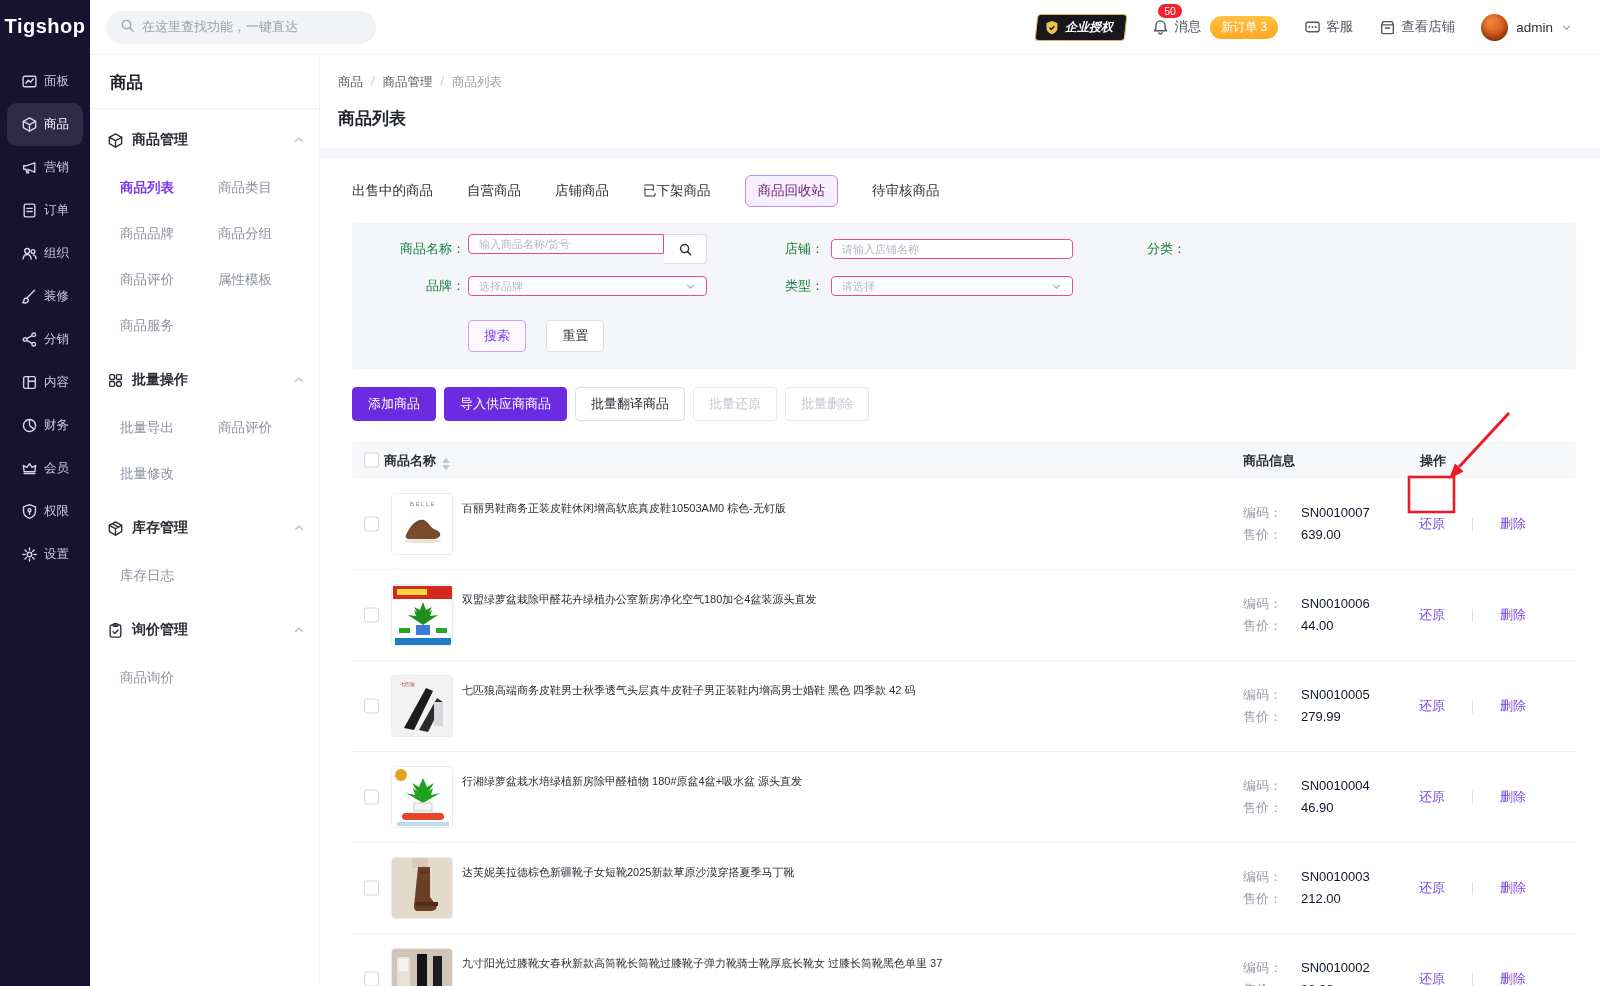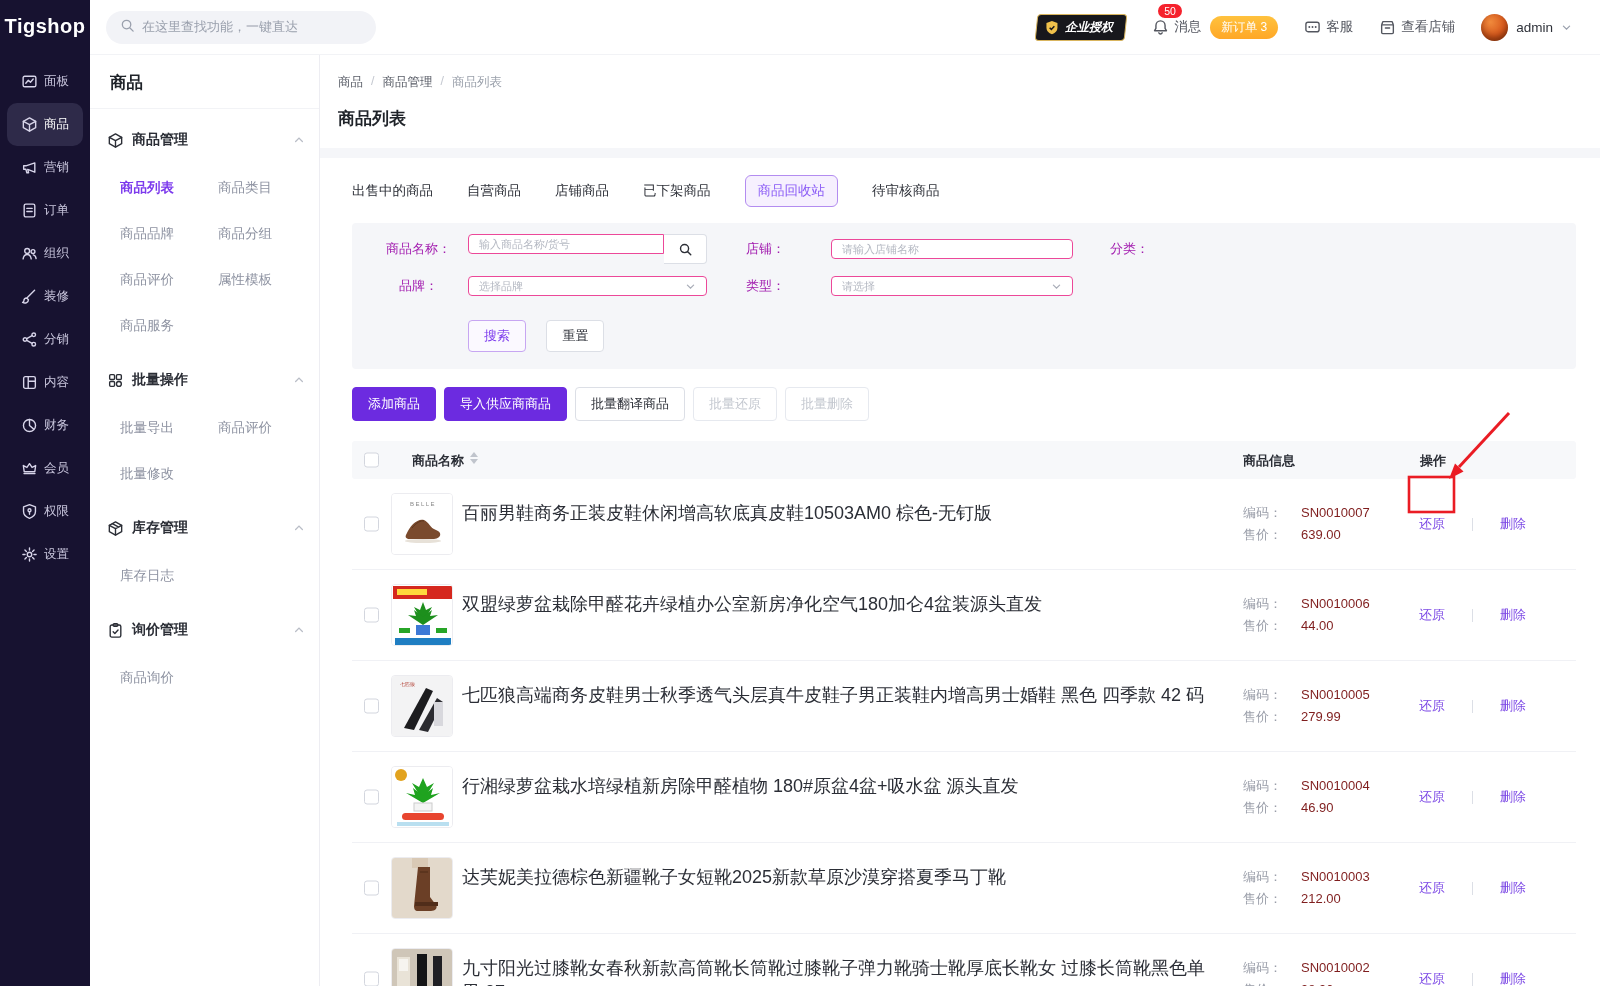--- a/index.html
+++ b/index.html
@@ -54,25 +54,25 @@
   .mhead { padding:19px 24px 0 18px; }
   .bc { font-size:12.5px; color:#5a5e68; display:flex; gap:8px; }
   .bc .sep { color:#c4c8d0; }
   .bc .last { color:#9aa0ab; }
   .ptitle { font-size:17px; font-weight:bold; color:#1f2329; margin:16px 0 18px; }
   .gap { height:10px; background:#f5f6f9; }
   .card { padding:15px 24px 0 32px; }
 
   .tabs { display:flex; align-items:center; gap:34px; margin:2px 0 16px; }
   .tab { font-size:13.5px; color:#2b2e36; cursor:pointer; padding:6px 0; }
-  .tab.active { color:#8b5cf6; background:#f6f0fe; border:1px solid #b38cf0; border-radius:6px; padding:6px 12px; }
+  .tab.active { color:#701a75; background:#f6f0fe; border:1px solid #b38cf0; border-radius:6px; padding:6px 12px; }
 
   .filter { background:#f5f6f9; border-radius:4px; padding:11px 20px 14px; }
   .frow { display:flex; align-items:center; margin-bottom:12px; }
-  .flabel { font-size:13px; color:#a21caf; text-align:center; }
+  .flabel { font-size:13px; color:#15803d; text-align:right; }
   .fin { height:20px; background:#fff; border:1px solid #ec4899; border-radius:4px; display:flex;
     align-items:center; padding:0 10px; font-size:11px; color:#b4b8c2; }
   .fsel { justify-content:space-between; }
   .fsel .chev { color:#a9adb8; display:flex; }
   .searchbox { display:flex; }
   .searchbox .fin { border-radius:4px 0 0 4px; width:196px; }
   .sbtn { width:43px; height:30px; border:1px solid #dcdfe6; border-left:none; border-radius:0 4px 4px 0;
     background:#fff; display:flex; align-items:center; justify-content:center; color:#2b2e36; cursor:pointer; }
   .btn { font-size:13px; border-radius:4px; padding:6px 15px; cursor:pointer; display:inline-block; }
   .btn-search { background:#fbf9ff; border:1px solid #c7a6f2; color:#7c3aed; margin-right:16px; }
@@ -80,36 +80,36 @@
 
   .actrow { margin:18px 0 20px; display:flex; gap:8px; }
   .btn-primary { background:#6c2be0; border:1px solid #6c2be0; color:#fff; padding:7px 15px; }
   .btn-plain { background:#fff; border:1px solid #dcdfe6; color:#2b2e36; padding:7px 15px; }
   .btn-disabled { background:#fff; border:1px solid #e6e9ef; color:#c3c7cf; padding:7px 15px; cursor:not-allowed; }
 
   .thead { height:38px; background:#f7f8fa; border-radius:3px; position:relative; font-size:13px;
     font-weight:bold; color:#2b2e36; }
   .thead .cb, .trow .cb { position:absolute; left:12px; top:50%; transform:translateY(-50%);
     width:15px; height:15px; background:#fff; border:1px solid #d3d6de; border-radius:3px; cursor:pointer; }
-  .th-name { position:absolute; left:60px; top:11px; display:flex; align-items:flex-start; gap:6px; }
+  .th-name { position:absolute; left:32px; top:11px; display:flex; align-items:flex-end; gap:6px; }
   .th-info { position:absolute; left:891px; top:11px; }
   .th-act  { position:absolute; left:1068px; top:11px; }
   .sorter { display:flex; flex-direction:column; gap:2px; }
   .sorter i { width:0; height:0; border-left:4px solid transparent; border-right:4px solid transparent; }
   .sorter .up { border-bottom:5px solid #c0c4cc; }
   .sorter .dn { border-top:5px solid #c0c4cc; }
 
   .trow { height:91px; position:relative; border-bottom:1px solid #f0f1f5; }
   .trow .pimg { position:absolute; left:39px; top:14px; width:62px; height:62px; border:1px solid #ececf0;
     border-radius:4px; overflow:hidden; background:#fff; }
-  .trow .pname { position:absolute; left:110px; top:22px; width:760px; font-size:18px; color:#2b2e36; }
+  .trow .pname { position:absolute; left:110px; top:22px; width:760px; font-size:11px; color:#2b2e36; }
   .trow .pinfo { position:absolute; left:891px; top:50%; transform:translateY(-50%); font-size:13px; }
   .pinfo .line { display:flex; gap:19px; line-height:22px; }
   .pinfo .lab { color:#9a9ea9; }
-  .pinfo .val { color:#7f1d1d; font-weight:500; }
+  .pinfo .val { color:#0f172a; font-weight:500; }
   .trow .pact { position:absolute; left:1067px; top:50%; transform:translateY(-50%);
     display:flex; align-items:center; gap:27px; font-size:13px; }
   .plink { color:#7b47e5; cursor:pointer; }
   .vdiv { width:1px; height:13px; background:#dcdfe6; }
 
   .annot { position:absolute; left:0; top:0; z-index:50; pointer-events:none; }
 </style>
 </head>
 <body>
 

